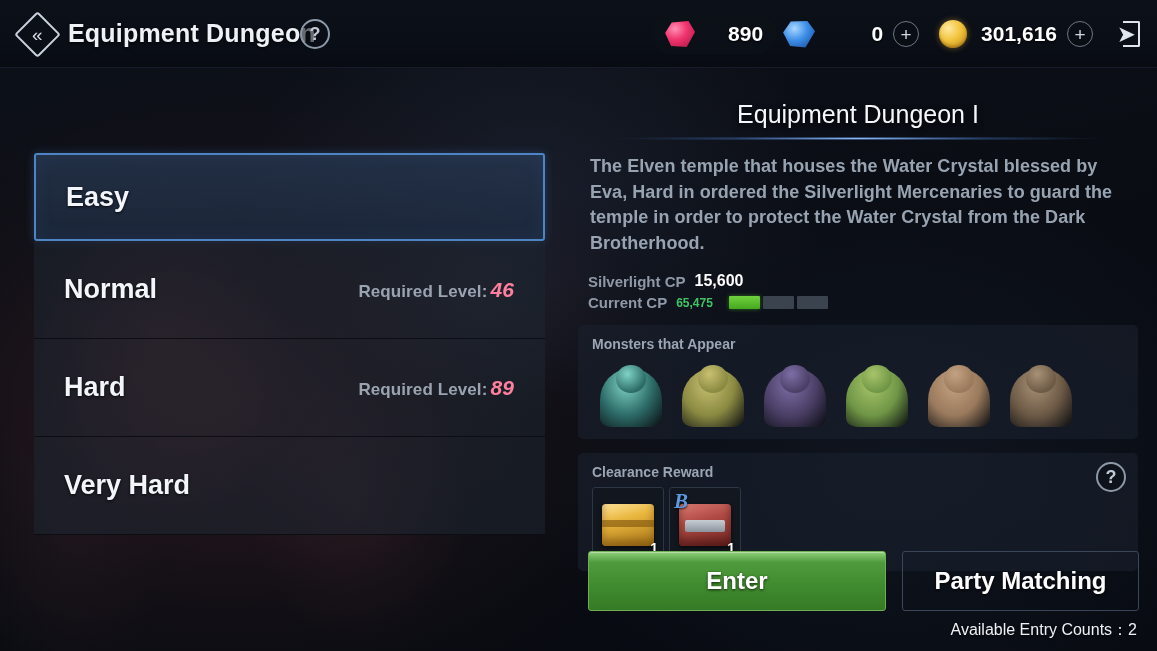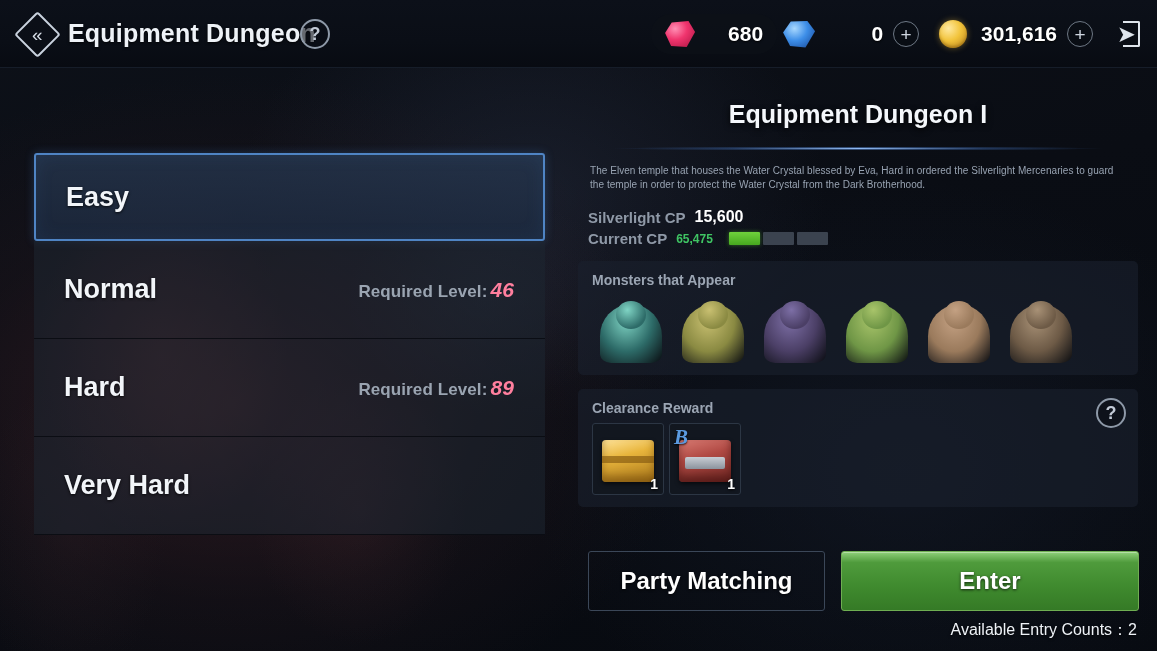--- a/index.html
+++ b/index.html
@@ -166,32 +166,32 @@
   .diff-req .lvl.ok { color: #ffffff; }
   .diff-req .lvl.locked { color: #ff7f9e; font-style: italic; }
 
   
   .right-panel {
     position: absolute; left: 578px; top: 100px;
     width: 560px;
   }
   .dungeon-title {
     text-align: center;
-    font-size: 25px; font-weight: bold; color: #f4f7fb;
+    font-size: 25px; font-weight: normal; color: #f4f7fb;
     text-shadow: 0 2px 6px rgba(0,0,0,0.9);
-    padding-bottom: 18px;
+    padding-bottom: 8px;
   }
   .title-glow {
     height: 3px; width: 100%;
     background: radial-gradient(ellipse 56% 100% at 50% 50%, rgba(150,195,255,0.95) 0%, rgba(70,120,200,0.40) 40%, rgba(20,30,50,0) 78%);
     margin-bottom: 14px;
   }
   .dungeon-desc {
-    font-size: 10px; line-height: 1.42;
-    color: #98a3b2; font-weight: normal;
+    font-size: 18px; line-height: 1.42;
+    color: #98a3b2; font-weight: bold;
     padding: 0 10px 0 12px;
     letter-spacing: 0.05px;
   }
   .cp-block {
     margin: 16px 0 0 10px;
     font-size: 15px; font-weight: bold;
   }
   .cp-line { display: flex; align-items: center; margin-bottom: 4px; }
   .cp-label { color: #8f99a7; margin-right: 9px; }
   .cp-rec-val { color: #ffffff; font-size: 16px; }
@@ -318,21 +318,21 @@
           <span>«</span>
         </div>
     </div>
     <div class="page-title">Equipment Dungeon</div>
     <div class="help-circle" id="title-help">?</div>
 
     <div class="currencies">
       <div class="cur-group">
         <div class="cur-pill">
           <div class="gem-red"></div>
-          <div class="cur-val">680</div>
+          <div class="cur-val">890</div>
         </div>
       </div>
       <div class="cur-group">
         <div class="gem-blue"></div>
         <div class="cur-val">0</div>
         <div class="plus-btn">+</div>
       </div>
       <div class="cur-group">
         <div class="coin-gold"></div>
         <div class="cur-val">301,616</div>
@@ -424,18 +424,18 @@
           <div class="reward-slot">
             <div class="chest red"></div>
             <div class="grade-letter">B</div>
             <div class="qty">1</div>
           </div>
         </div>
     </div>
   </div>
 
   <div class="actions">
+    <div class="btn btn-enter">Enter</div>
     <div class="btn btn-party">Party Matching</div>
-    <div class="btn btn-enter">Enter</div>
   </div>
   <div class="entry-counts">Available Entry Counts：2</div>
 
 </div>
 
 </body></html>

